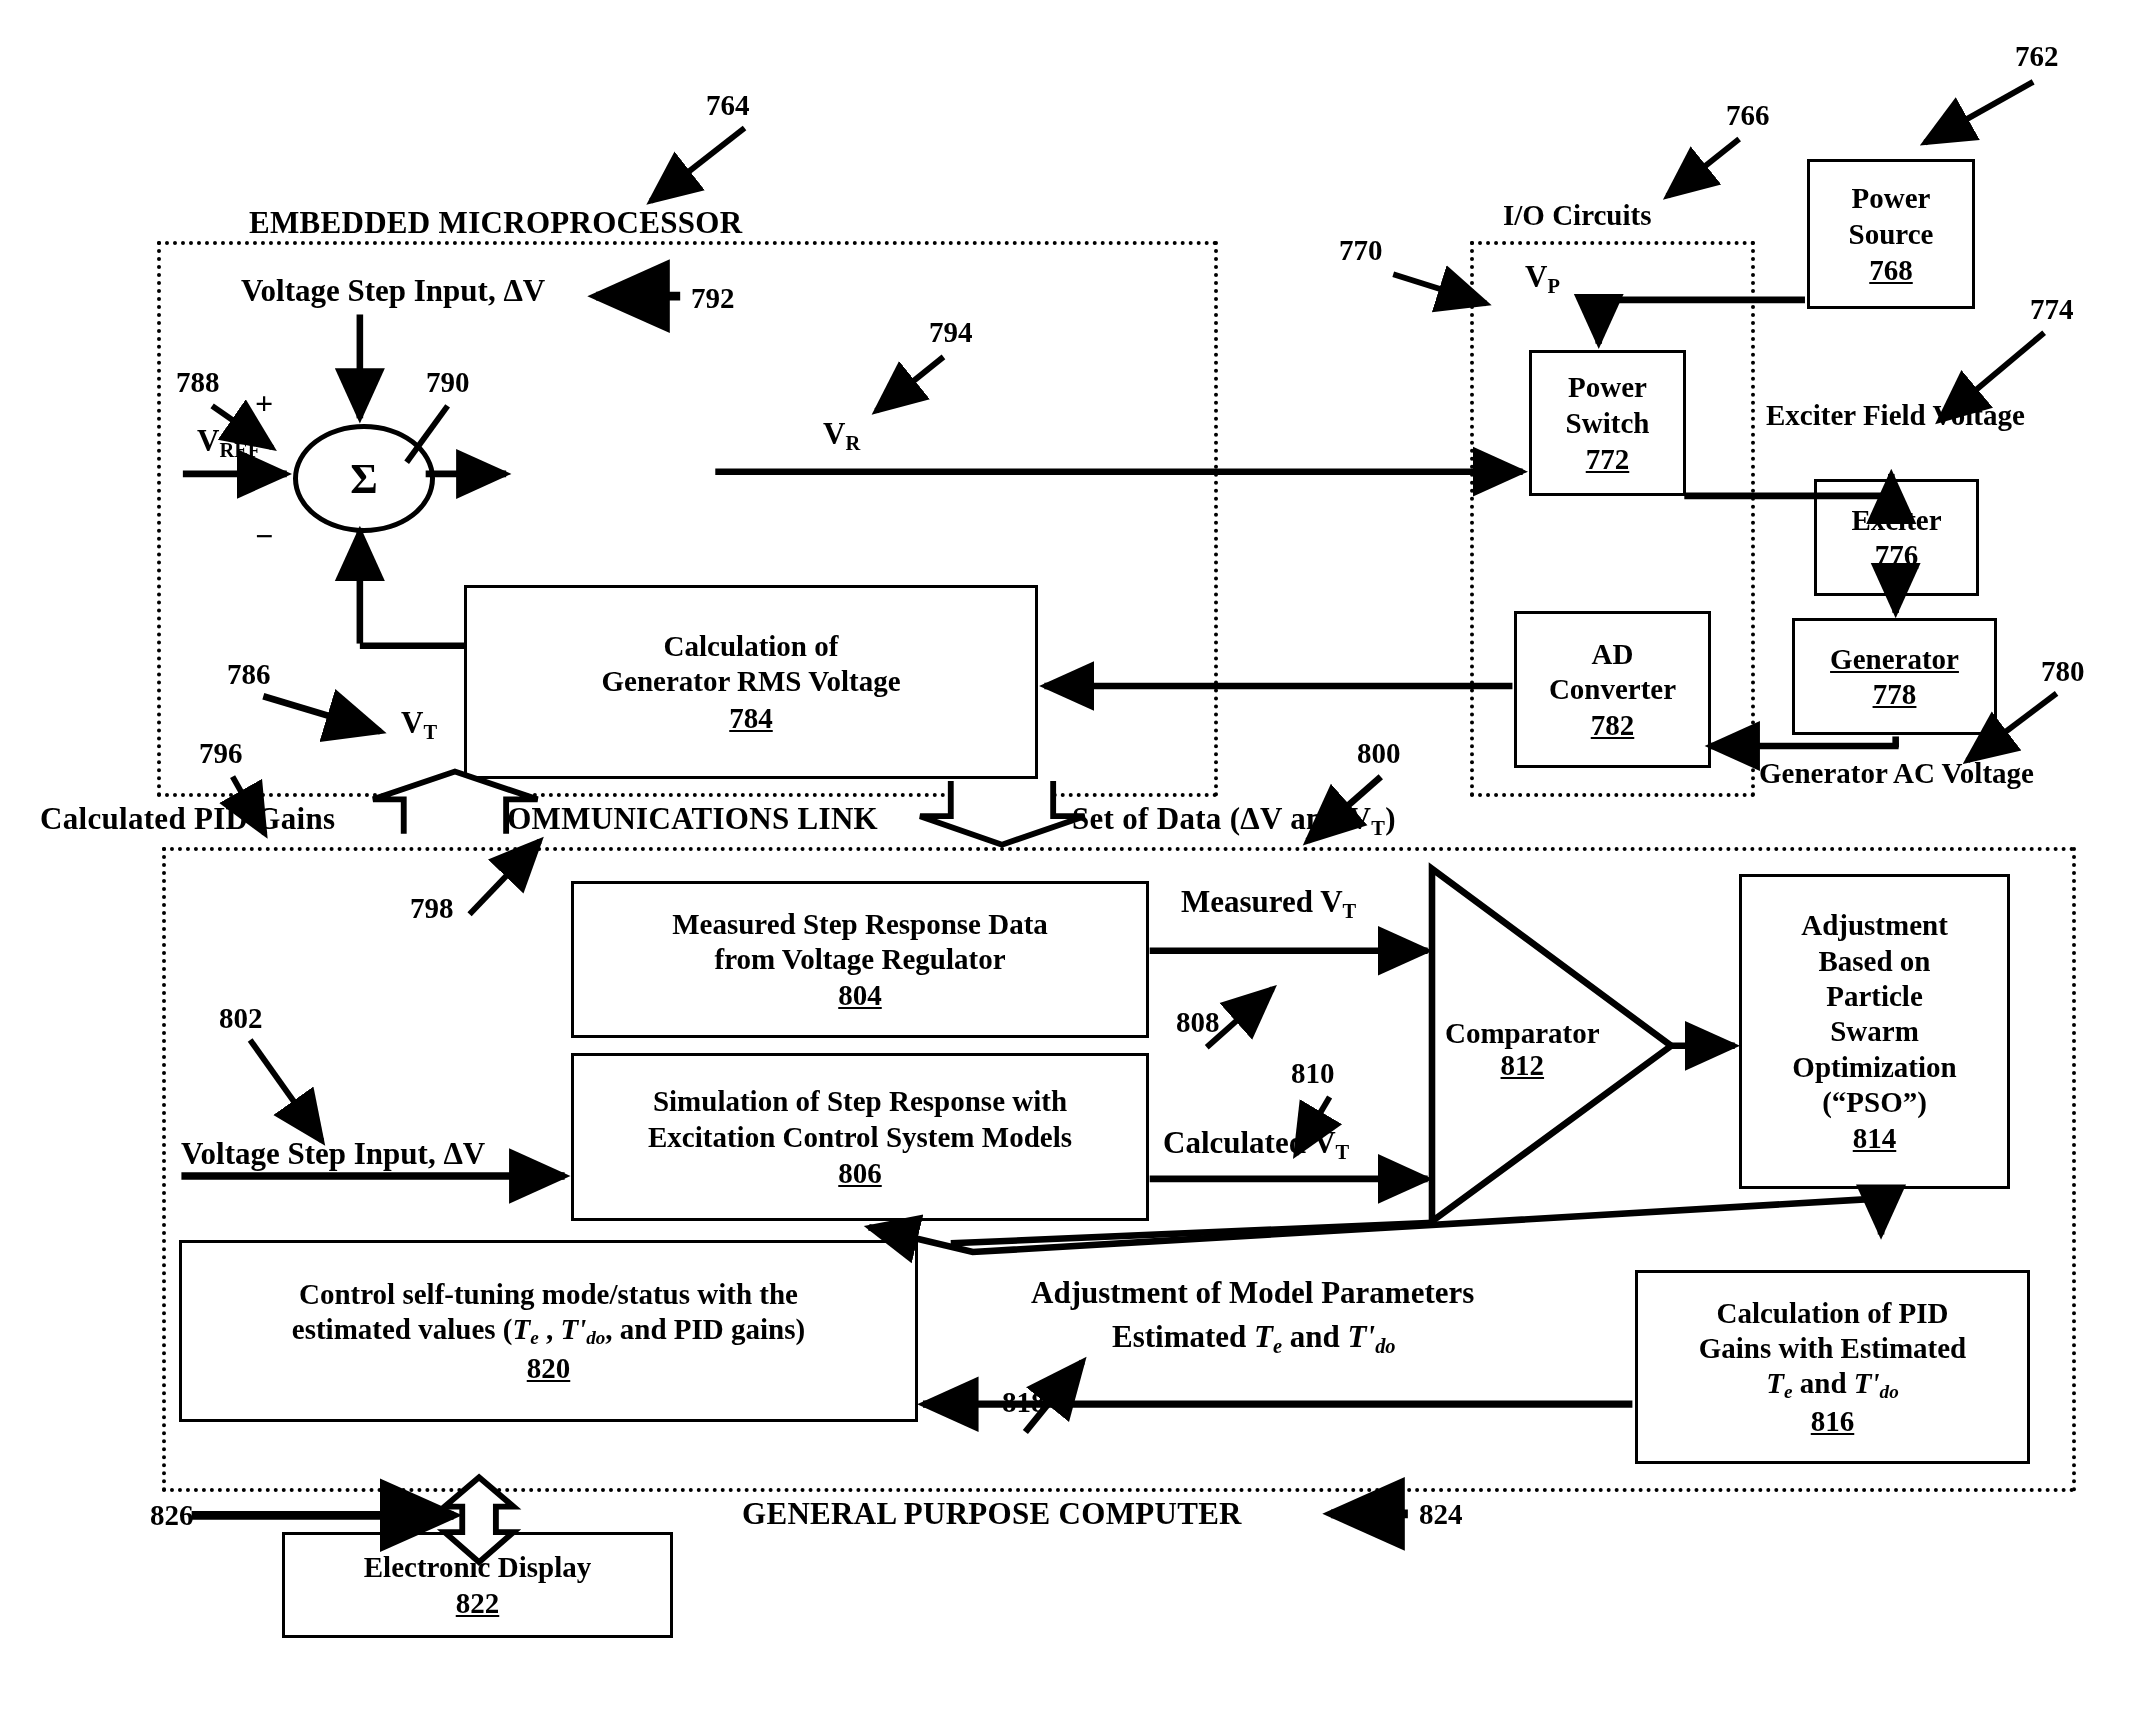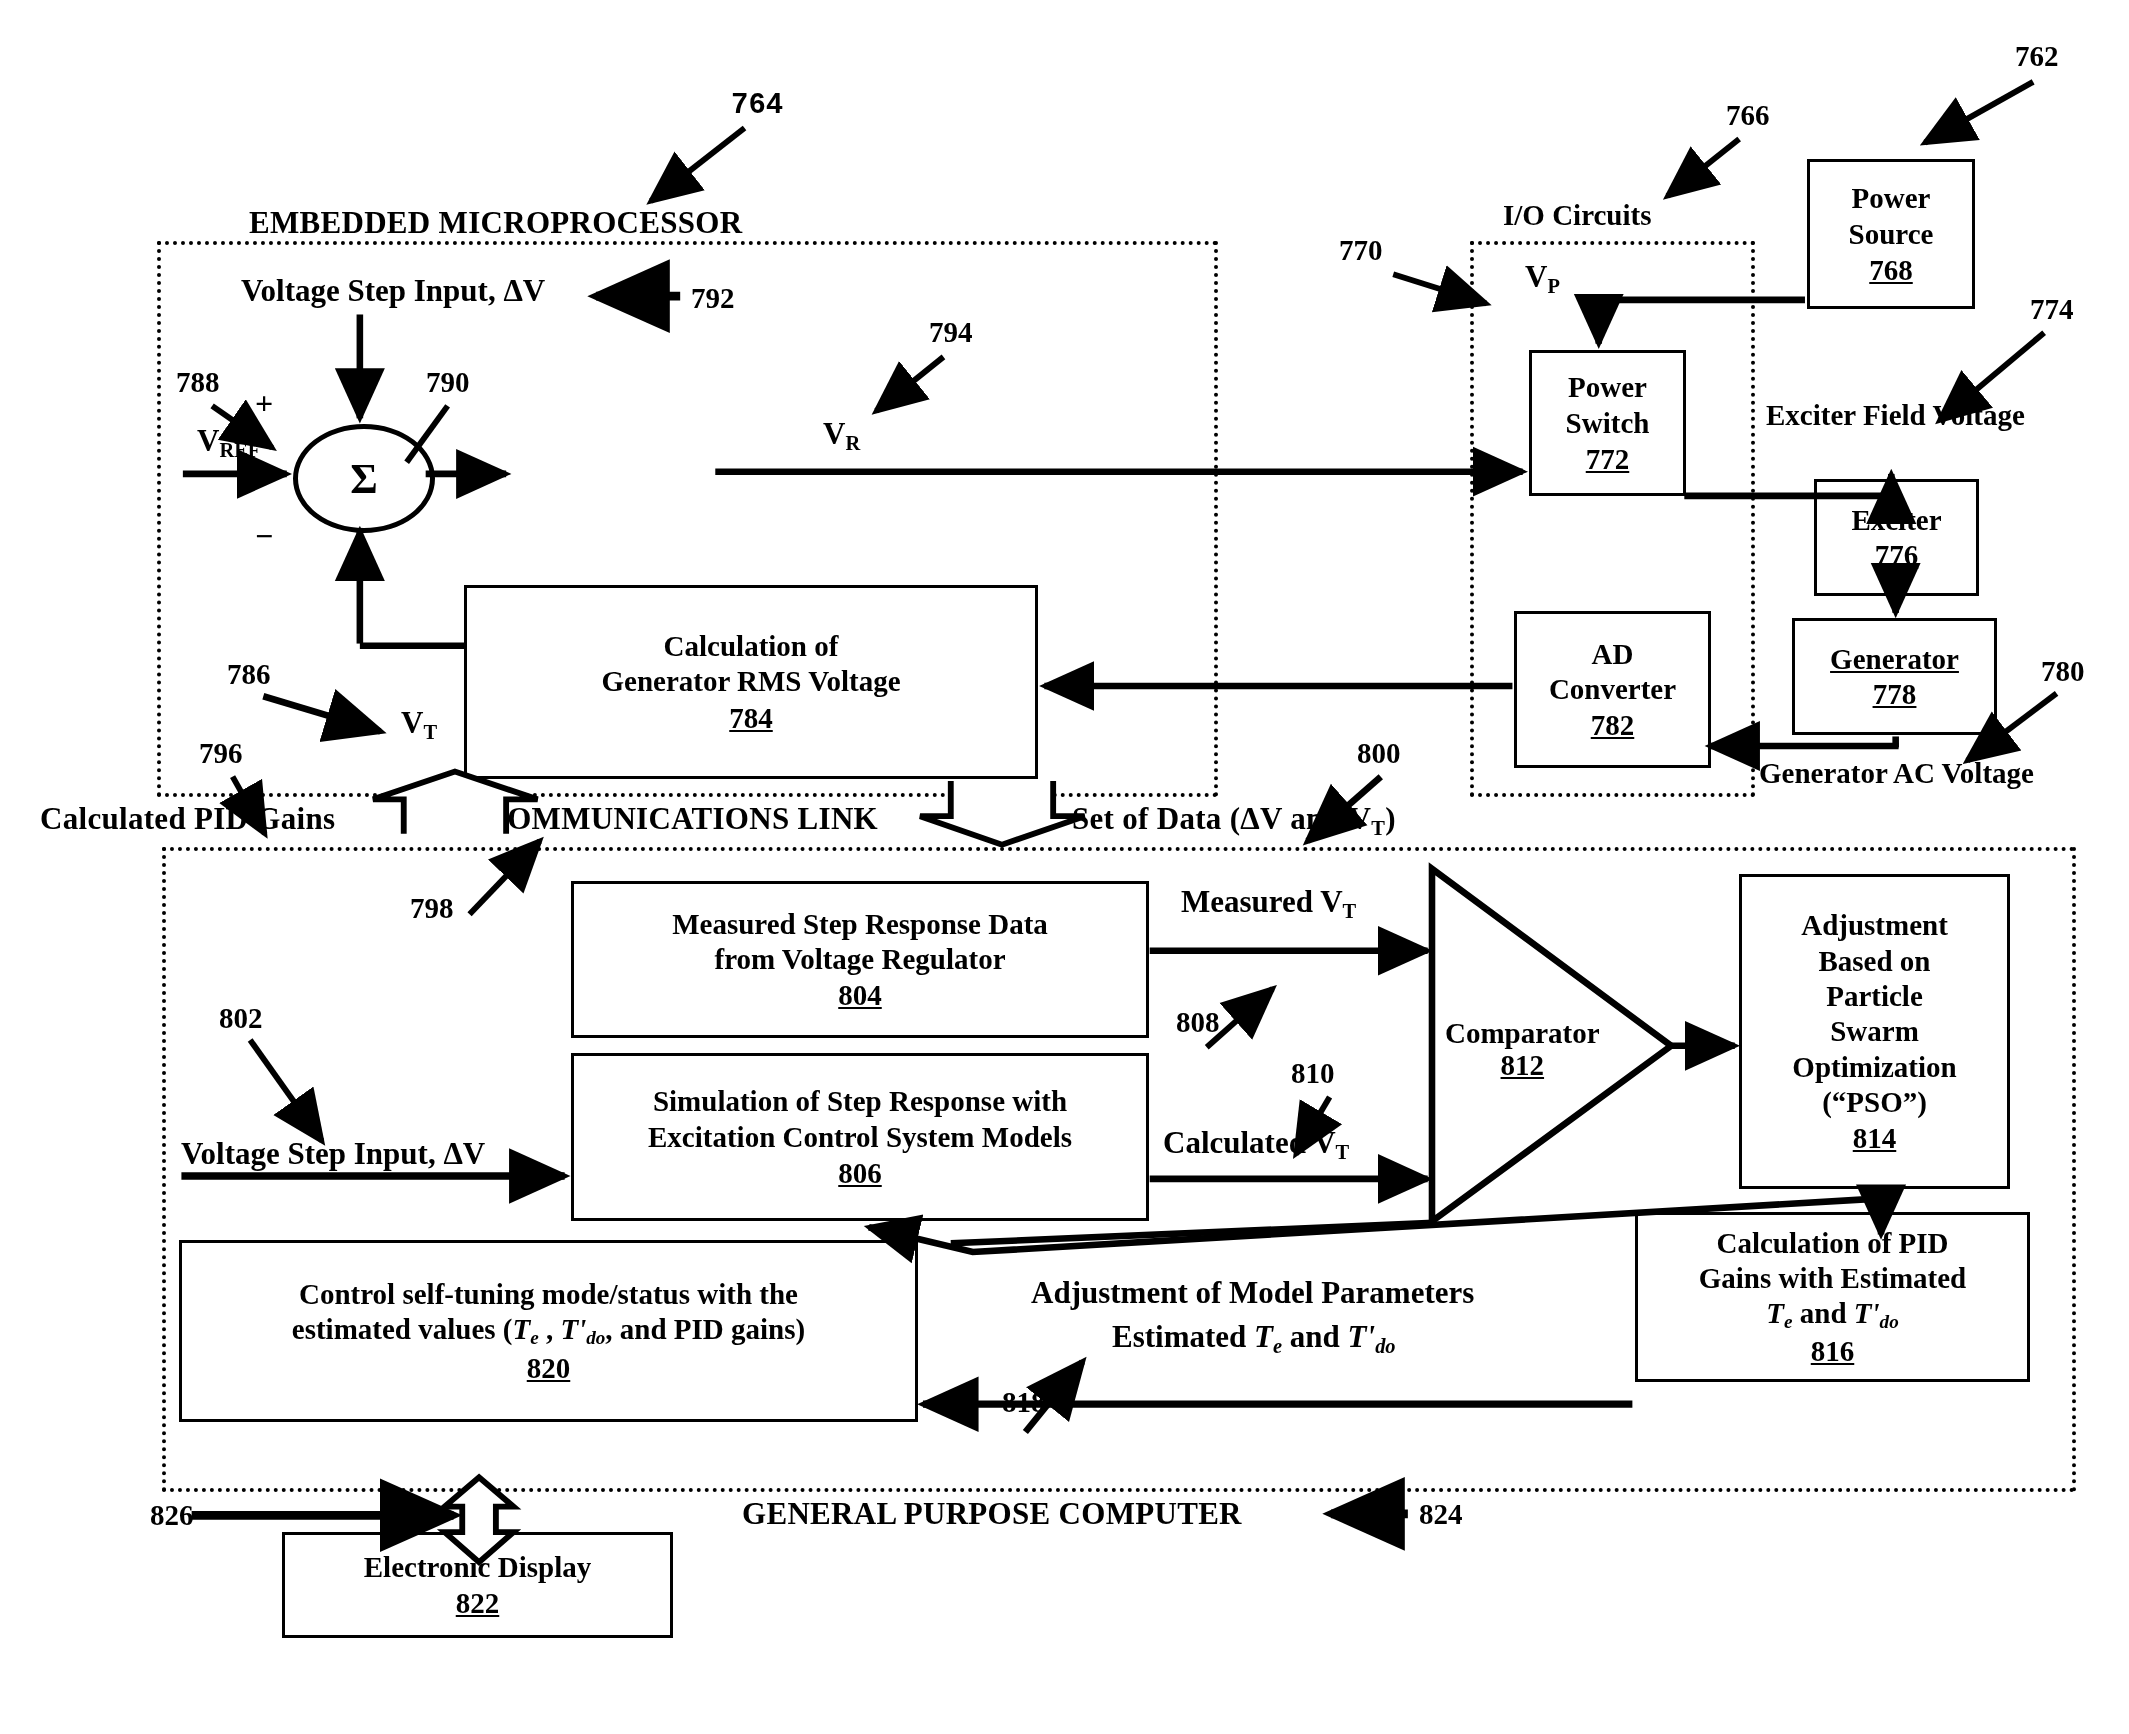--- a/index.html
+++ b/index.html
@@ -112,21 +112,21 @@
   <div class="box" style="left:1739px;top:874px;width:271px;height:315px;">
     <div class="t"><span>Adjustment</span></div>
     <div class="t"><span>Based on</span></div>
     <div class="t"><span>Particle</span></div>
     <div class="t"><span>Swarm</span></div>
     <div class="t"><span>Optimization</span></div>
     <div class="t"><span>(“PSO”)</span></div>
     <div class="n tight">814</div>
   </div>
 
-  <div class="box" style="left:1635px;top:1212px;width:395px;height:170px;">
+  <div class="box" style="left:1635px;top:1270px;width:395px;height:194px;">
     <div class="t"><span>Calculation of PID</span></div>
     <div class="t"><span>Gains with Estimated</span></div>
     <div class="t">
       <span class="it"><span>T</span><sub>e</sub></span><span> and </span><span class="it"><span>T'</span><sub>do</sub></span>
     </div>
     <div class="n tight">816</div>
   </div>
 
   <div class="box" style="left:179px;top:1240px;width:739px;height:182px;">
     <div class="t"><span>Control self-tuning mode/status with the</span></div>
@@ -201,21 +201,21 @@
 
   <div class="lbl" style="left:1031px;top:1276px;font-size:31px;">
     <span>Adjustment of Model Parameters</span>
   </div>
 
   <div class="lbl" style="left:1112px;top:1320px;font-size:31px;">
     <span>Estimated </span><span class="it"><span>T</span><sub>e</sub></span><span> and </span><span class="it"><span>T'</span><sub>do</sub></span>
   </div>
 
   <div class="refnum" style="left:2015px;top:40px;">762</div>
-  <div class="refnum" style="left:731px;top:89px;font-family:Liberation Mono, monospace;">764</div>
+  <div class="refnum" style="left:706px;top:89px;">764</div>
   <div class="refnum" style="left:1726px;top:99px;">766</div>
   <div class="refnum" style="left:1339px;top:234px;">770</div>
   <div class="refnum" style="left:2030px;top:293px;">774</div>
   <div class="refnum" style="left:2041px;top:655px;">780</div>
   <div class="refnum" style="left:176px;top:366px;">788</div>
   <div class="refnum" style="left:426px;top:366px;">790</div>
   <div class="refnum" style="left:691px;top:282px;">792</div>
   <div class="refnum" style="left:929px;top:316px;">794</div>
   <div class="refnum" style="left:227px;top:658px;">786</div>
   <div class="refnum" style="left:199px;top:737px;">796</div>

